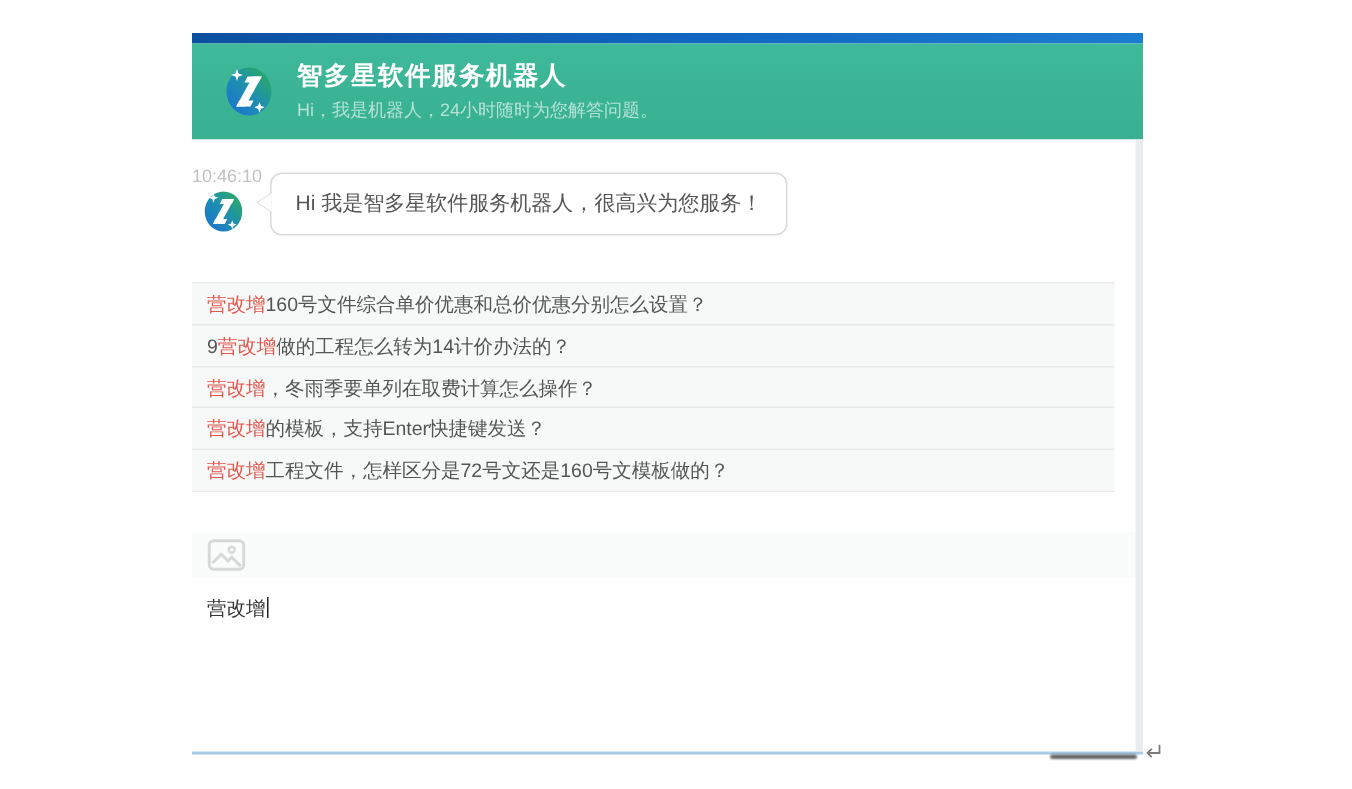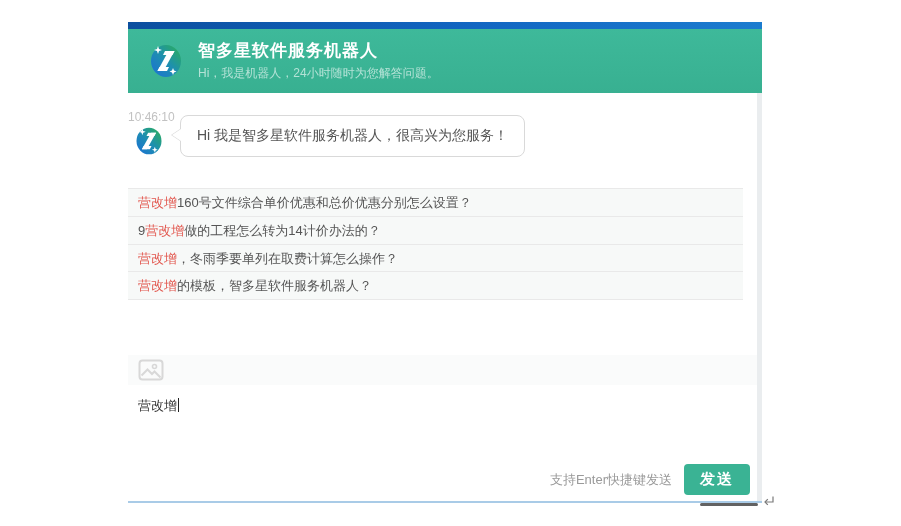--- a/index.html
+++ b/index.html
@@ -95,39 +95,36 @@
           <span class="bubble-tail-border"></span>
           <span class="bubble-tail"></span>
           <div class="bubble">Hi 我是智多星软件服务机器人，很高兴为您服务！</div>
         </div>
       </div>
 
       <div class="question-list">
         <div class="q-row"><span></span><span class="q-hl">营改增</span><span>160号文件综合单价优惠和总价优惠分别怎么设置？</span></div>
         <div class="q-row"><span>9</span><span class="q-hl">营改增</span><span>做的工程怎么转为14计价办法的？</span></div>
         <div class="q-row"><span></span><span class="q-hl">营改增</span><span>，冬雨季要单列在取费计算怎么操作？</span></div>
-        <div class="q-row"><span></span><span class="q-hl">营改增</span><span>的模板，智多星软件服务机器人？</span></div>
+        <div class="q-row"><span></span><span class="q-hl">营改增</span><span>的模板，支持Enter快捷键发送？</span></div>
+        <div class="q-row"><span></span><span class="q-hl">营改增</span><span>工程文件，怎样区分是72号文还是160号文模板做的？</span></div>
       </div>
 
       <div class="toolbar">
         <svg class="img-btn" viewBox="0 0 26 22">
           <rect x="1.5" y="1.5" width="23" height="19" rx="3" fill="none" stroke="#d8d8d8" stroke-width="2"></rect>
           <circle cx="16.5" cy="7.5" r="2" fill="none" stroke="#d8d8d8" stroke-width="1.6"></circle>
           <path d="M3.5 16.5 L9.5 10.5 L14 15 L16.5 12.5 L22.5 18.5" fill="none" stroke="#d8d8d8" stroke-width="2"></path>
         </svg>
       </div>
 
       <div class="input-area">
         <span>营改增</span><span class="caret"></span>
       </div>
 
-      <div class="footer">
-        <span class="enter-hint">支持Enter快捷键发送</span>
-        <button class="send-btn">发送</button>
-      </div>
 
       <div class="v-scrollbar"></div>
     </div>
 
     <div class="h-thumb"></div>
   </div>
 
   <svg class="return-mark" viewBox="0 0 13 13">
     <path d="M11 1.5 L11 7 L3 7" fill="none" stroke="#7a7a7a" stroke-width="1.2"></path>
     <path d="M5.8 4.2 L3 7 L5.8 9.8" fill="none" stroke="#7a7a7a" stroke-width="1.2"></path>

